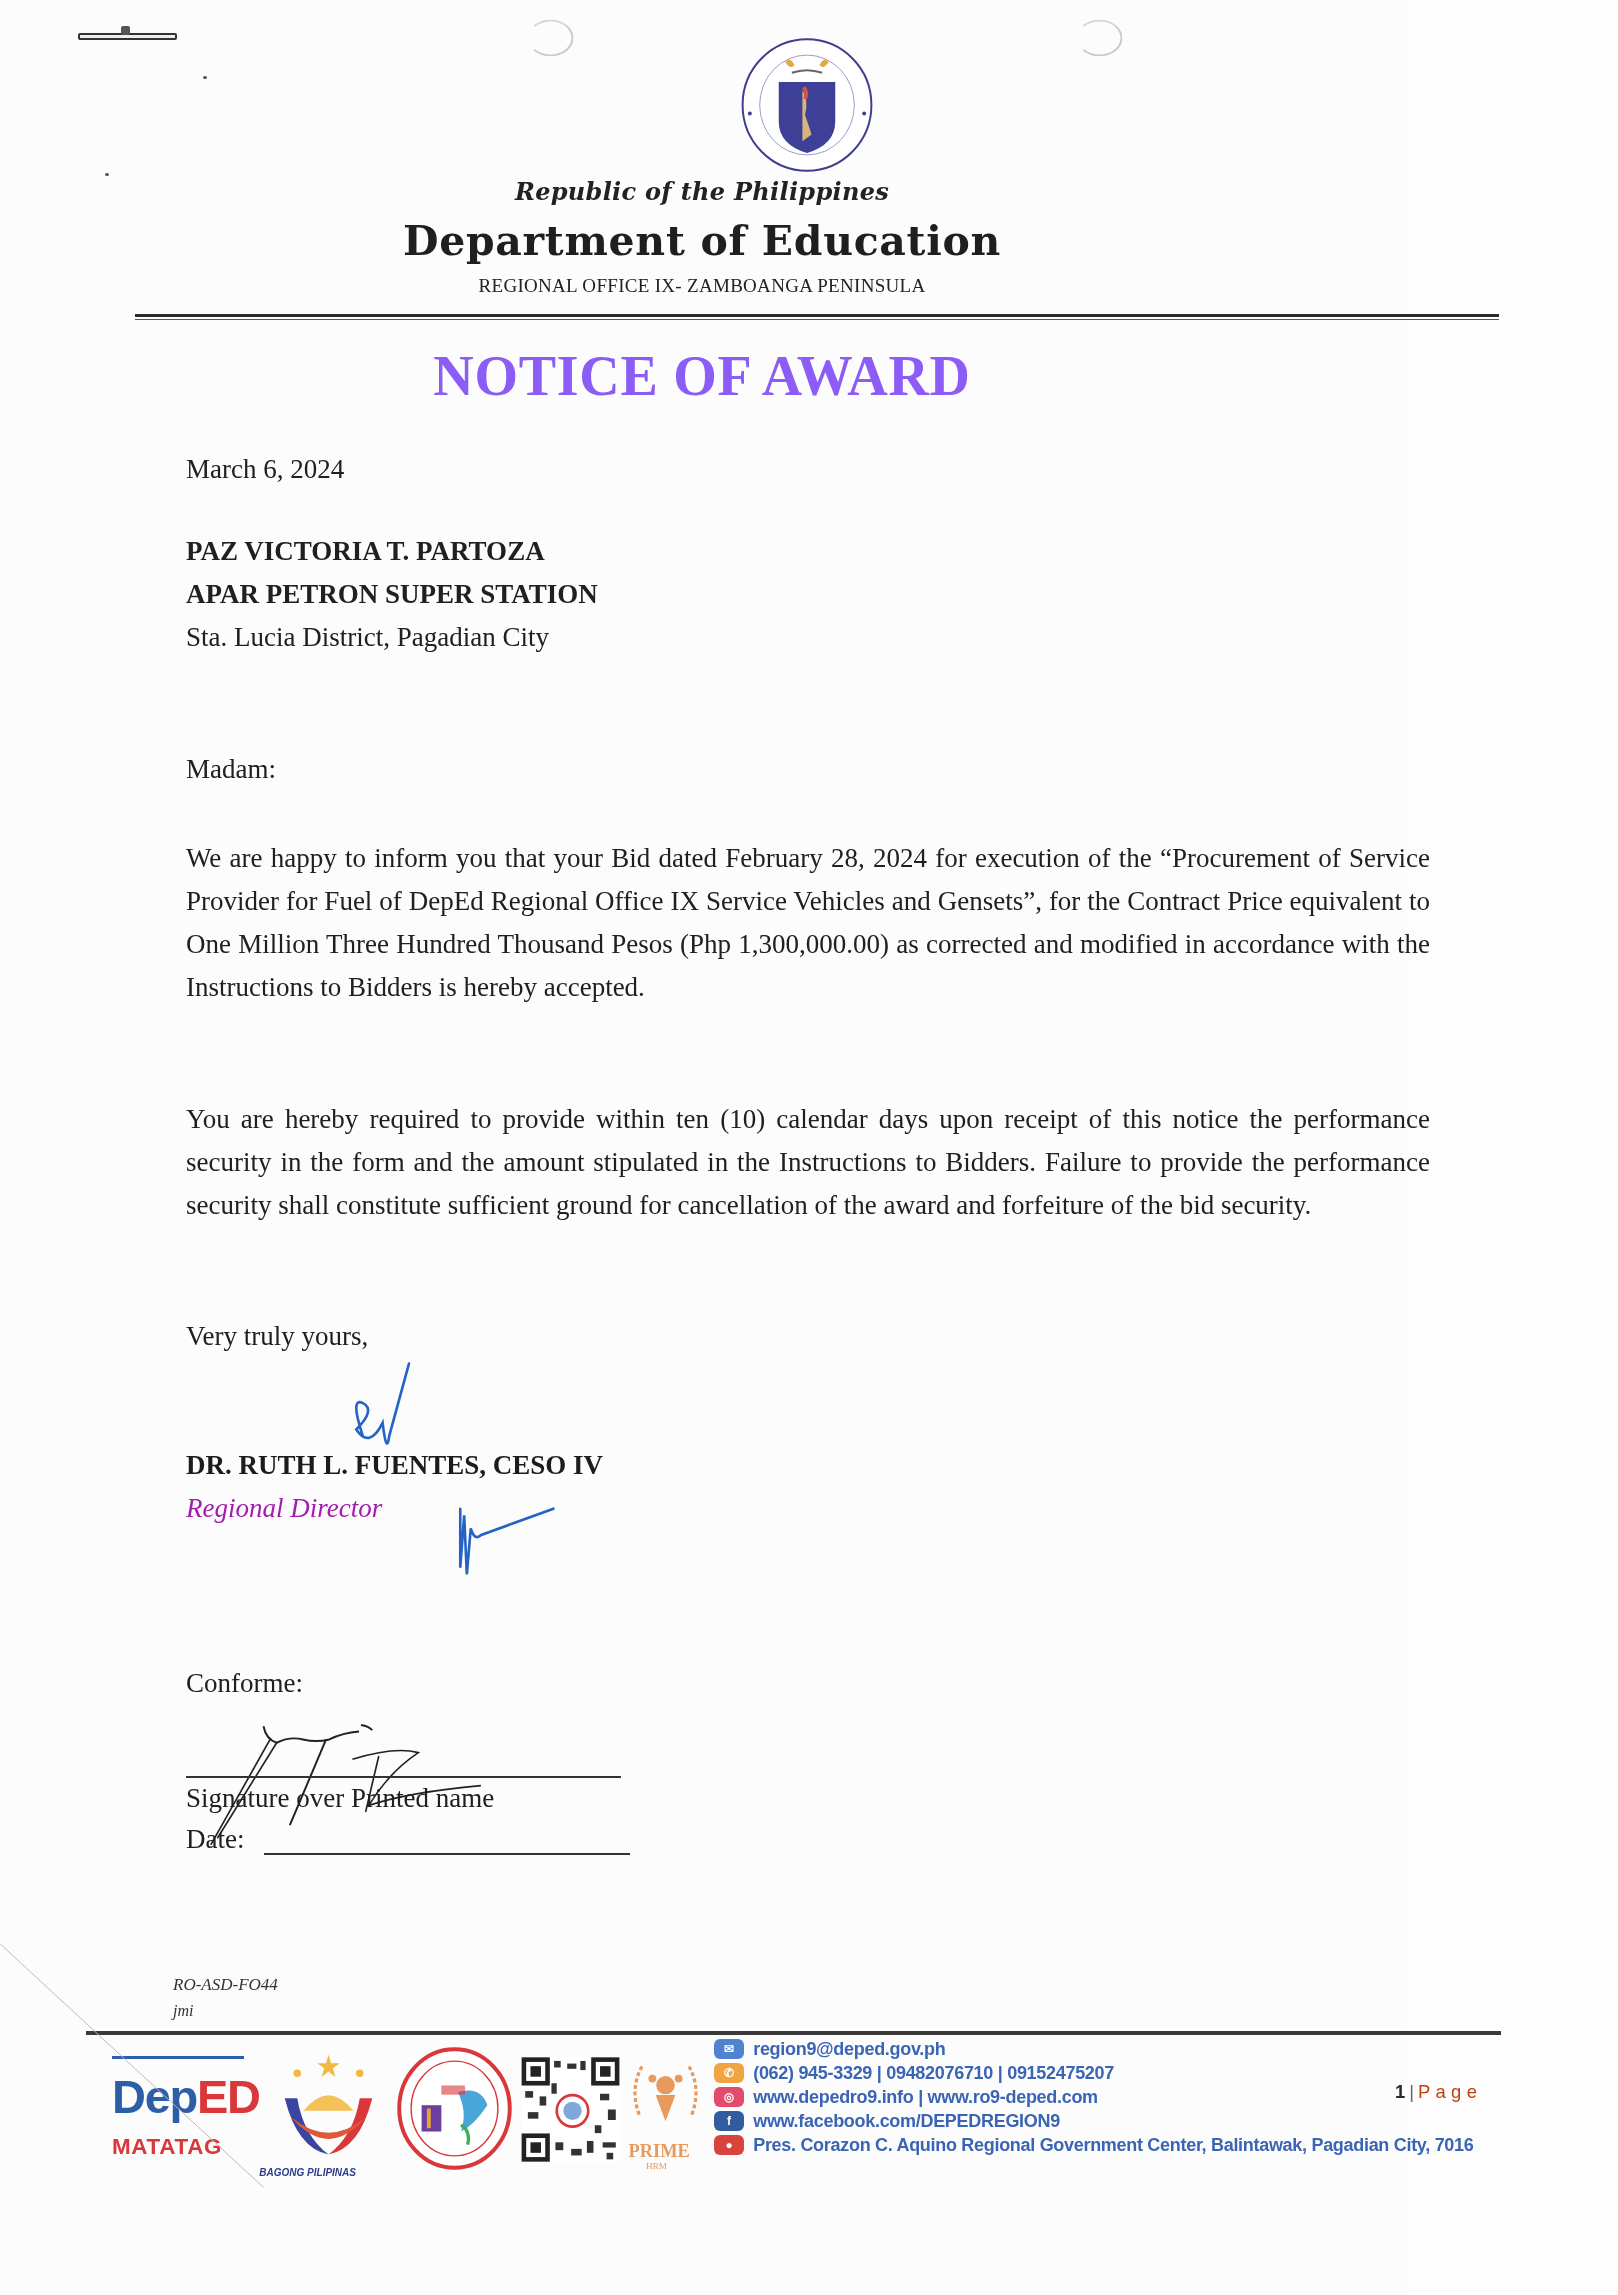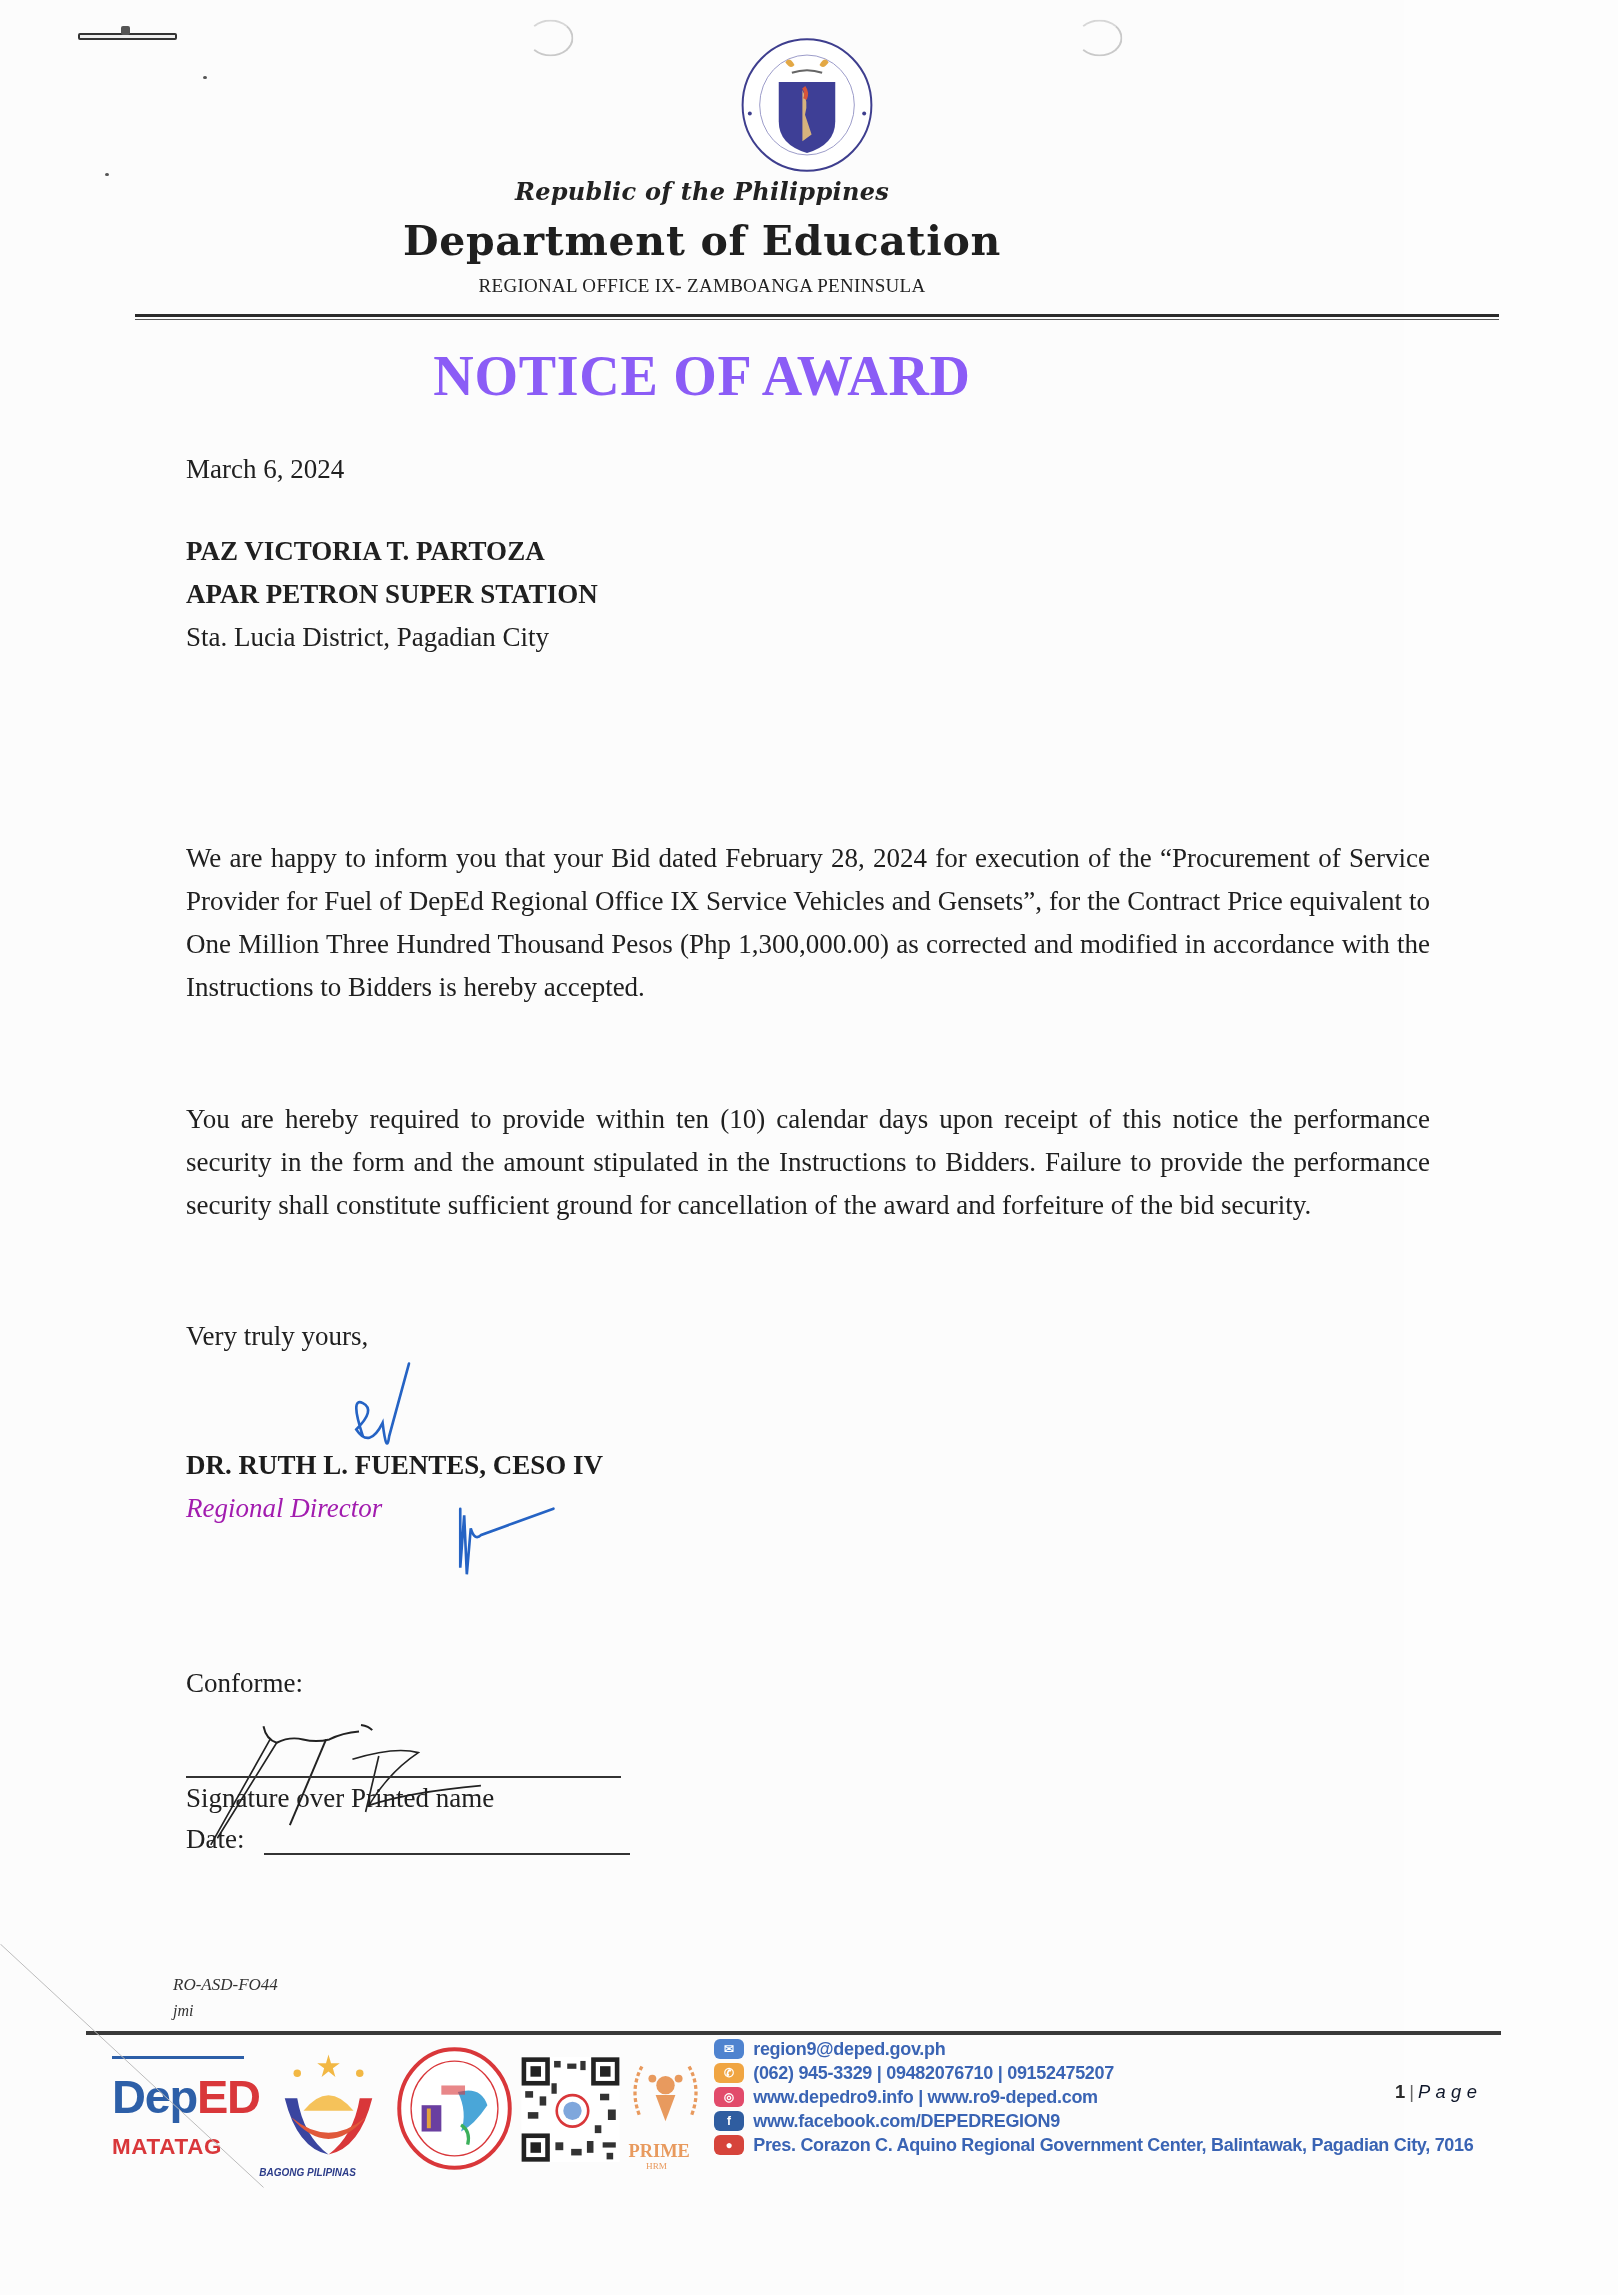--- a/index.html
+++ b/index.html
@@ -74,21 +74,21 @@
     .c-email { background: #4f83cf; }
     .c-phone { background: #f0a542; }
     .c-web { background: #e24b6b; }
     .c-fb { background: #2f5da0; }
     .c-loc { background: #d6443b; }
     .contact-text { letter-spacing: -0.3px; }
 
     .page-num { position: absolute; left: 1395px; top: 2081px; font-family: "Liberation Sans", sans-serif; font-size: 18.4px; }
     .page-num .num { font-weight: bold; color: #2a2a2a; }
     .page-num .sep { color: #666; margin: 0 4px; }
-    .page-num .lbl { color: #0f172a; letter-spacing: 5.3px; font-style: italic; }
+    .page-num .lbl { color: #c2410c; letter-spacing: 5.3px; }
 
     .scan-crease { position: absolute; }
   </style>
 </head>
 <body>
 
 <div class="page">
 
   <div class="staple"></div>
   <div class="staple-nub"></div>
@@ -119,20 +119,21 @@
   <div class="title">NOTICE OF AWARD</div>
 
   <div class="body-text date">March 6, 2024</div>
 
   <div class="body-text addressee">
     <div class="name">PAZ VICTORIA T. PARTOZA</div>
     <div class="company">APAR PETRON SUPER STATION</div>
     <div>Sta. Lucia District, Pagadian City</div>
   </div>
 
+  <div class="body-text salutation">Madam:</div>
 
   <div class="body-text para para1">We are happy to inform you that your Bid dated February 28, 2024 for execution of the “Procurement of Service Provider for Fuel of DepEd Regional Office IX Service Vehicles and Gensets”, for the Contract Price equivalent to One Million Three Hundred Thousand Pesos (Php 1,300,000.00) as corrected and modified in accordance with the Instructions to Bidders is hereby accepted.</div>
   <div class="body-text para para2">You are hereby required to provide within ten (10) calendar days upon receipt of this notice the performance security in the form and the amount stipulated in the Instructions to Bidders. Failure to provide the performance security shall constitute sufficient ground for cancellation of the award and forfeiture of the bid security.</div>
 
   <div class="body-text closing">Very truly yours,</div>
 
   <svg class="sign-blue" style="left:343px;top:1357px;width:99px;height:112px;" viewBox="0 0 150 170">
     <path d="M30 120 Q10 60 30 70 Q50 80 20 110 Q40 140 60 100 Q66 150 70 120 L100 10" stroke="#2563c4" stroke-width="4" fill="none" stroke-linecap="round"></path>
   </svg>
 

